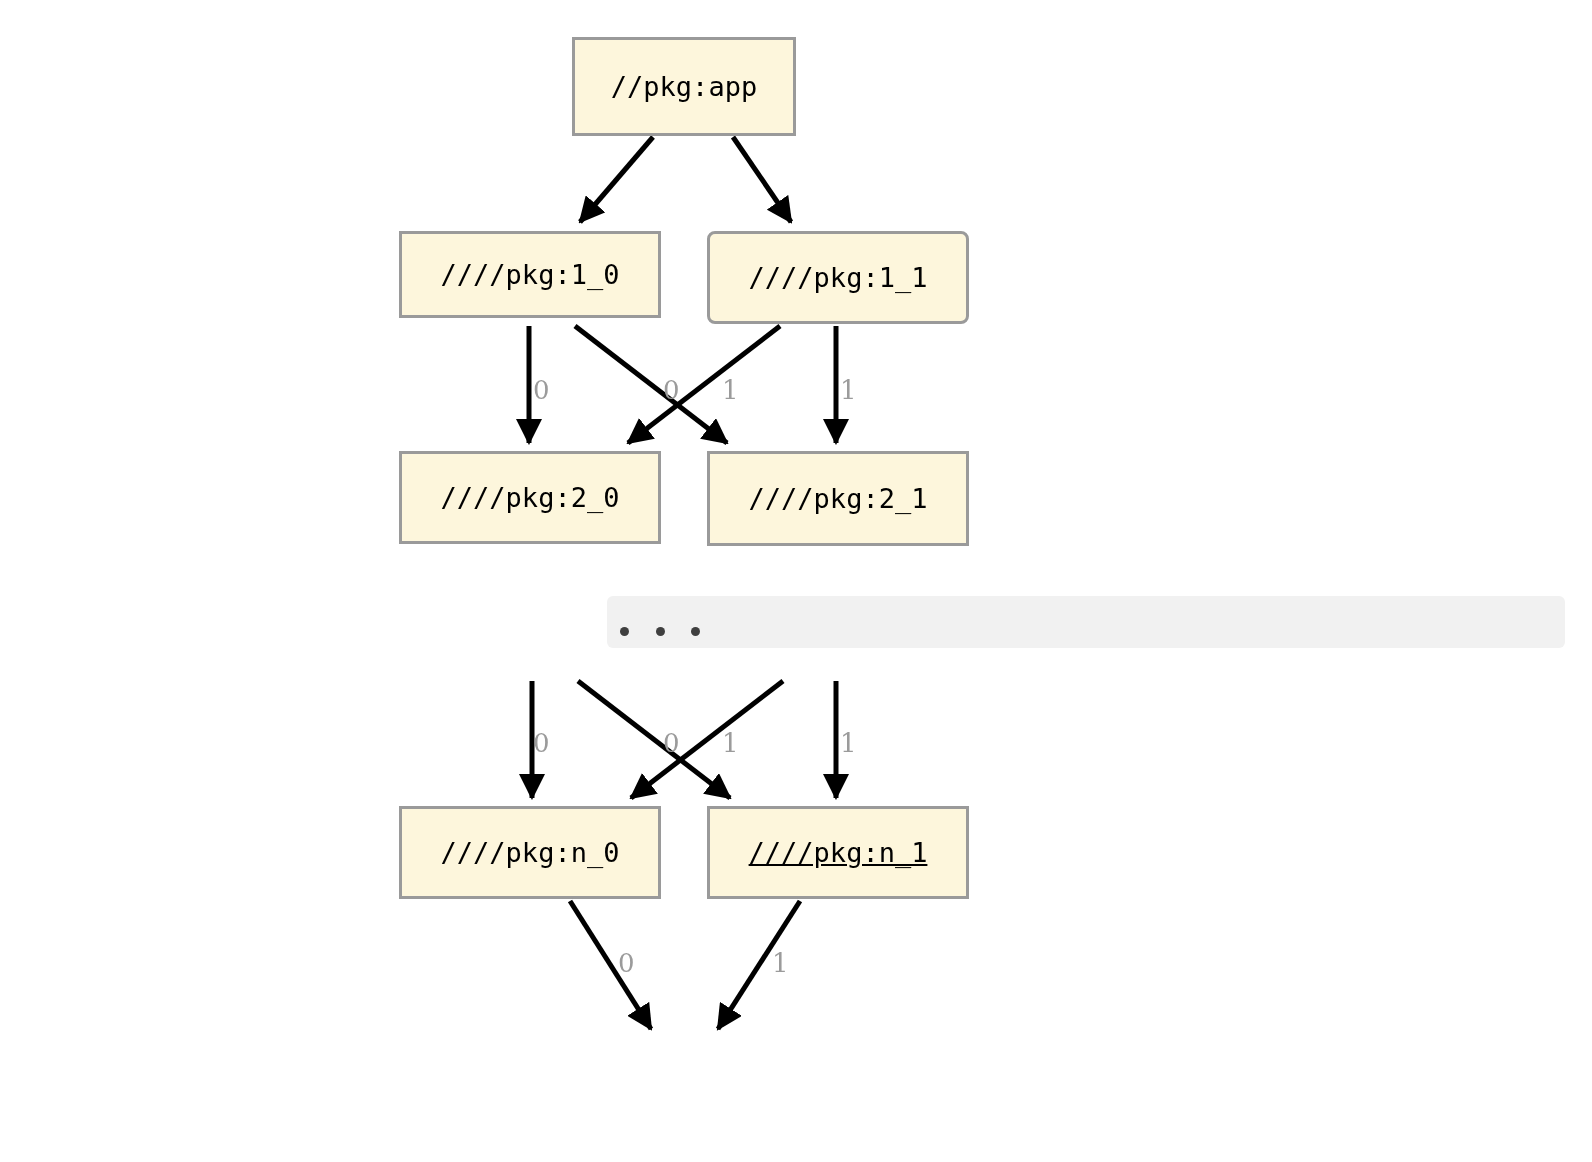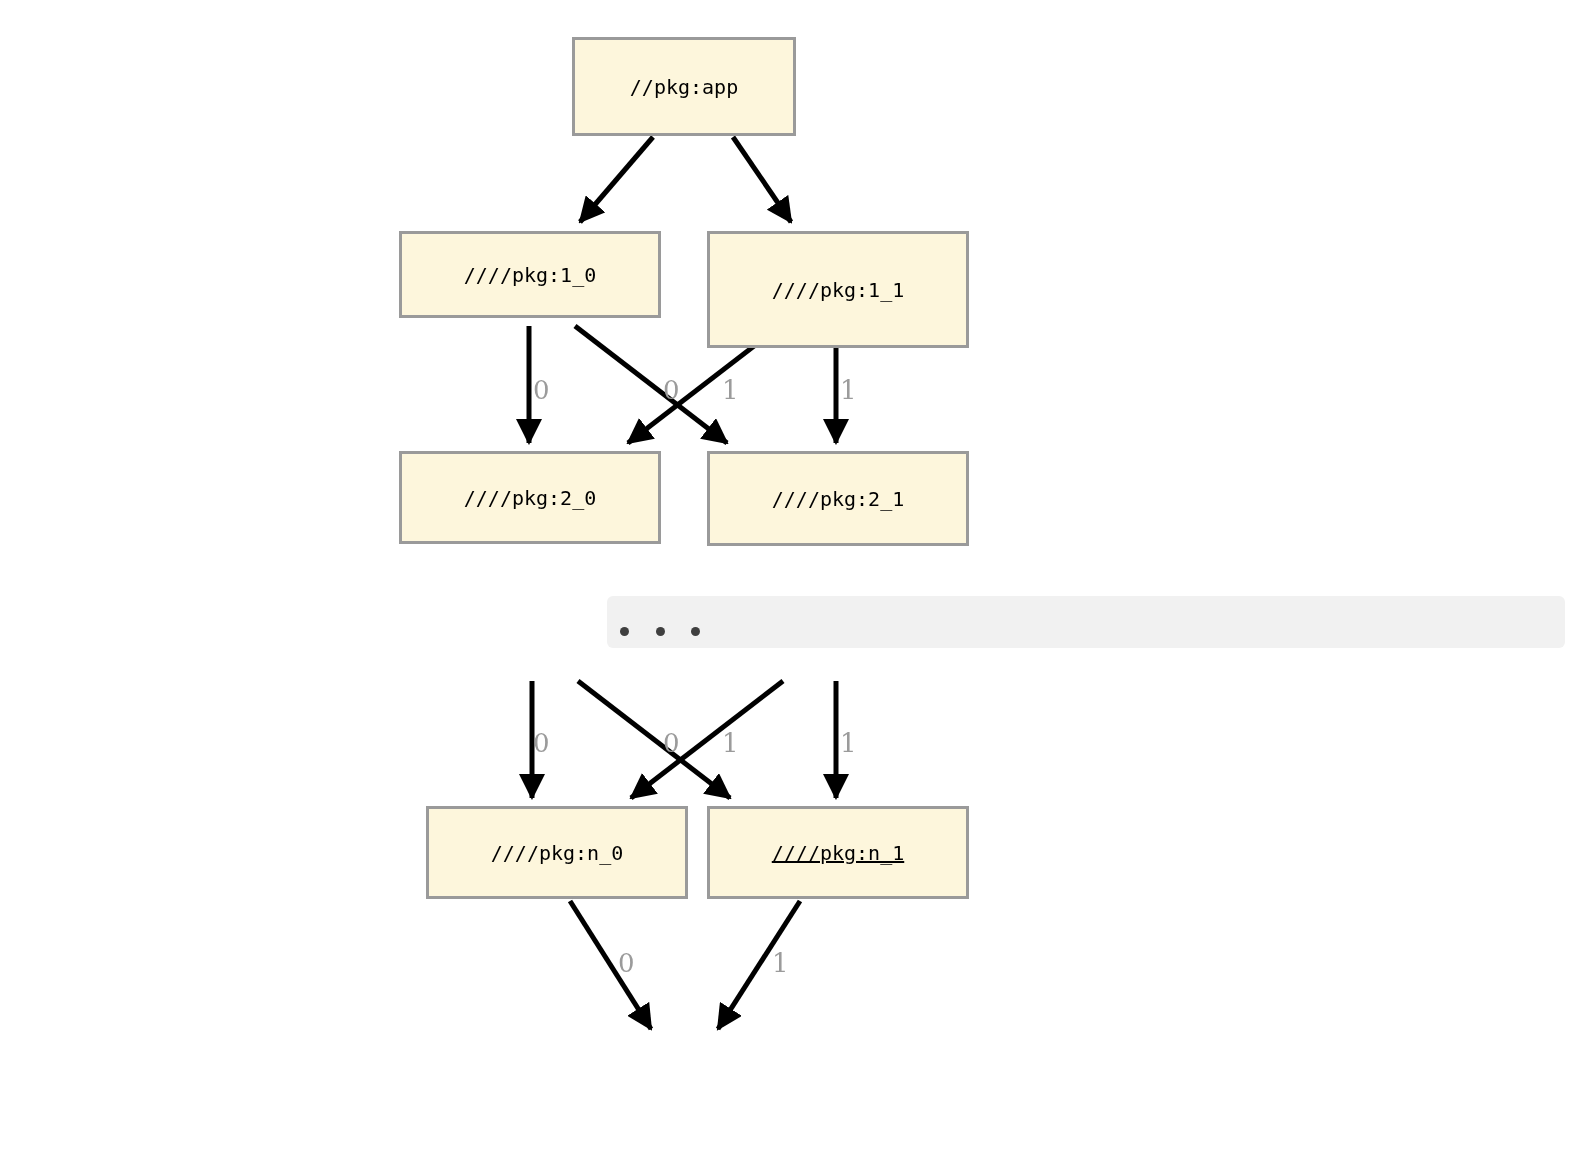--- a/index.html
+++ b/index.html
@@ -29,21 +29,21 @@
     position: absolute;
     box-sizing: border-box;
     background: #fdf6dc;
     border: 3px solid #9a9a9a;
     display: flex;
     align-items: center;
     justify-content: center;
   }
   .node-label {
     font-family: "DejaVu Sans Mono", "Liberation Mono", monospace;
-    font-size: 20px;
+    font-size: 27px;
     color: #000000;
     letter-spacing: 0px;
     white-space: nowrap;
   }
   .edge-label {
     position: absolute;
     font-family: "DejaVu Serif", "Liberation Serif", serif;
     font-size: 26px;
     color: #9b9b9b;
     white-space: nowrap;
@@ -97,33 +97,33 @@
   </svg>
 
   <div class="node-box" style="left:572px; top:37px; width:224px; height:99px;">
     <span class="node-label">//pkg:app</span>
   </div>
 
   <div class="node-box" style="left:399px; top:231px; width:262px; height:87px;justify-content:center;">
     <span class="node-label">////pkg:1_0</span>
   </div>
 
-  <div class="node-box" style="left:707px; top:231px; width:262px; height:117px;">
+  <div class="node-box" style="left:707px; top:231px; width:262px; height:93px;border-radius:8px;">
     <span class="node-label">////pkg:1_1</span>
   </div>
 
   <div class="node-box" style="left:399px; top:451px; width:262px; height:93px;">
     <span class="node-label">////pkg:2_0</span>
   </div>
 
   <div class="node-box" style="left:707px; top:451px; width:262px; height:95px;">
     <span class="node-label">////pkg:2_1</span>
   </div>
 
-  <div class="node-box" style="left:399px; top:806px; width:262px; height:93px;margin-left:27px;">
+  <div class="node-box" style="left:399px; top:806px; width:262px; height:93px;">
     <span class="node-label">////pkg:n_0</span>
   </div>
 
   <div class="node-box" style="left:707px; top:806px; width:262px; height:93px;text-decoration:underline;">
     <span class="node-label">////pkg:n_1</span>
   </div>
 
 
   <span class="edge-label" style="left:533px; top:375px;">0</span>
   <span class="edge-label" style="left:663px; top:375px;">0</span>

